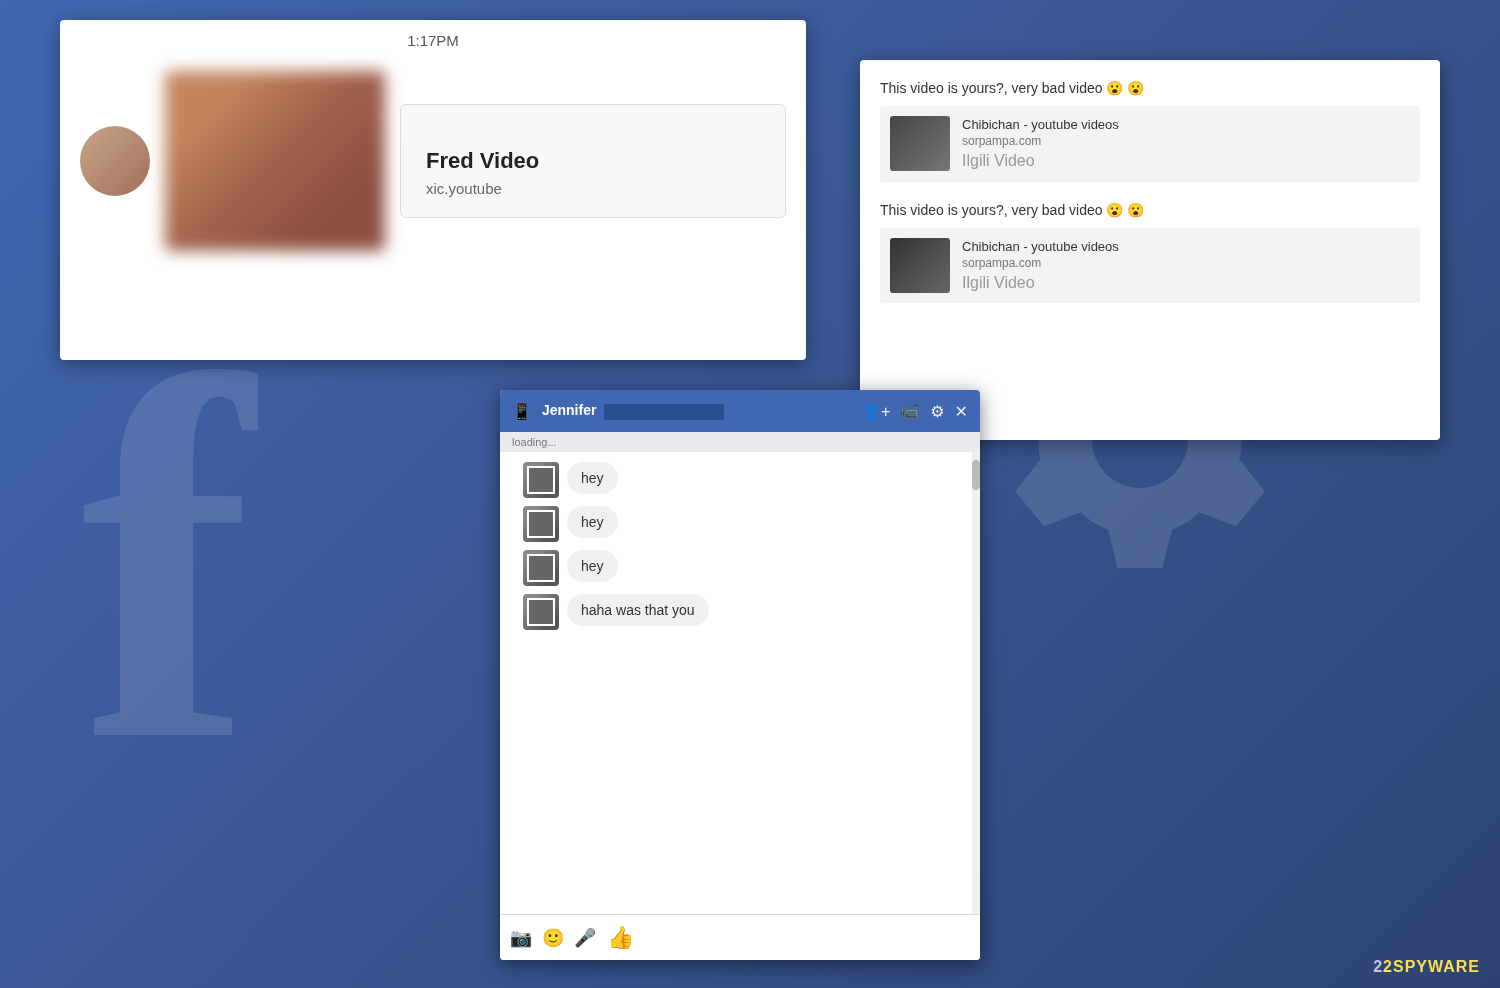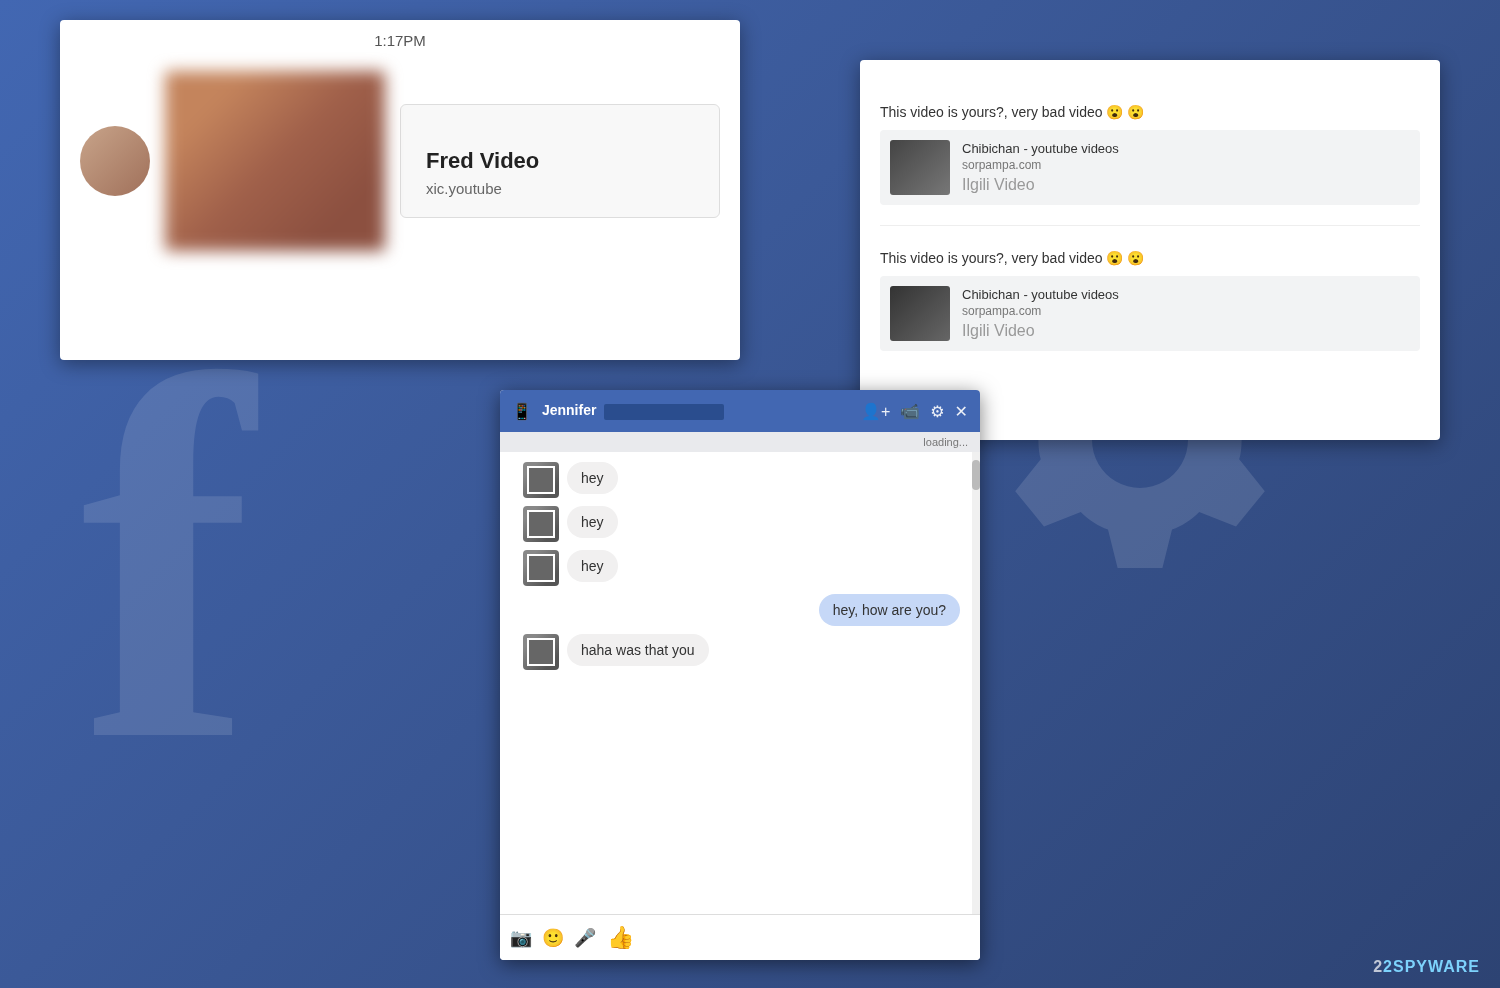--- a/index.html
+++ b/index.html
@@ -40,21 +40,21 @@
       width: 320px;
       height: 320px;
       opacity: 0.12;
     }
 
     
     .screenshot-1 {
       position: absolute;
       top: 20px;
       left: 60px;
-      width: 680px;
+      width: 746px;
       height: 340px;
       background: #fff;
       border-radius: 4px;
       box-shadow: 0 4px 20px rgba(0,0,0,0.4);
       overflow: hidden;
     }
 
     .screenshot-1-time {
       text-align: center;
       padding: 12px;
@@ -118,23 +118,21 @@
       height: 380px;
       background: #fff;
       border-radius: 4px;
       box-shadow: 0 4px 20px rgba(0,0,0,0.4);
       overflow: hidden;
       padding: 20px;
     }
 
     .video-warning-block {
       margin-bottom: 20px;
-      padding-bottom: 20px;
       border-bottom: 1px solid #eee;
-      margin-top: 24px;
     }
 
     .video-warning-text {
       font-size: 14px;
       color: #333;
       margin-bottom: 10px;
     }
 
     .video-link-card {
       display: flex;
@@ -229,21 +227,21 @@
       font-size: 16px;
       cursor: pointer;
       opacity: 0.9;
     }
 
     .messenger-subheader {
       background: #e9eaed;
       padding: 4px 12px;
       font-size: 11px;
       color: #777;
-      text-align: right;
+      text-align: left;
       flex-shrink: 0;
     }
 
     .chat-message {
       display: flex;
       align-items: flex-start;
       gap: 8px;
     }
 
     .chat-message.sent {
@@ -344,21 +342,21 @@
       position: absolute;
       bottom: 12px;
       right: 20px;
       font-size: 16px;
       color: rgba(255,255,255,0.7);
       font-weight: bold;
       letter-spacing: 1px;
     }
 
     .spyware-watermark span.red {
-      color: #7dd3fc;
+      color: #fde047;
     }
   </style>
 </head>
 <body>
 
 <div class="fb-bg"></div>
 
 <div class="fb-logo-watermark">f</div>
 
 <svg class="gear-watermark" viewBox="0 0 100 100" fill="white">
@@ -450,23 +448,20 @@
 
       <div class="chat-message">
         <div class="chat-avatar">
           <div class="chat-avatar-inner">
             <div class="chat-avatar-frame"></div>
           </div>
         </div>
         <div class="chat-bubble">hey</div>
       </div>
 
-      <div class="chat-message sent">
-        <div class="chat-bubble sent-bubble">hey, how are you?</div>
-      </div>
 
       <div class="chat-message">
         <div class="chat-avatar">
           <div class="chat-avatar-inner">
             <div class="chat-avatar-frame"></div>
           </div>
         </div>
         <div class="chat-bubble">haha was that you</div>
       </div>
 

